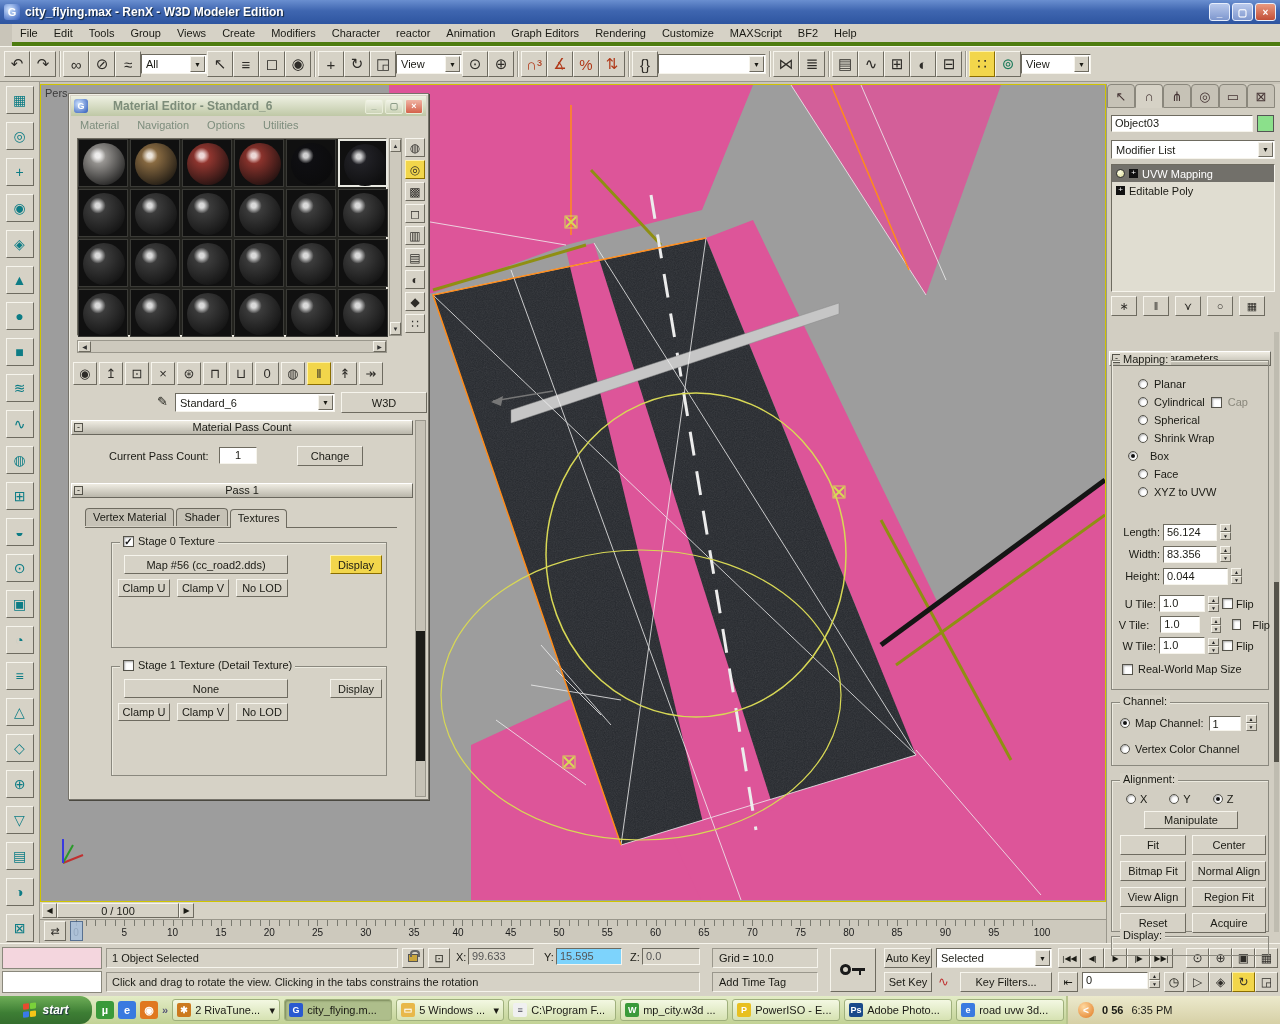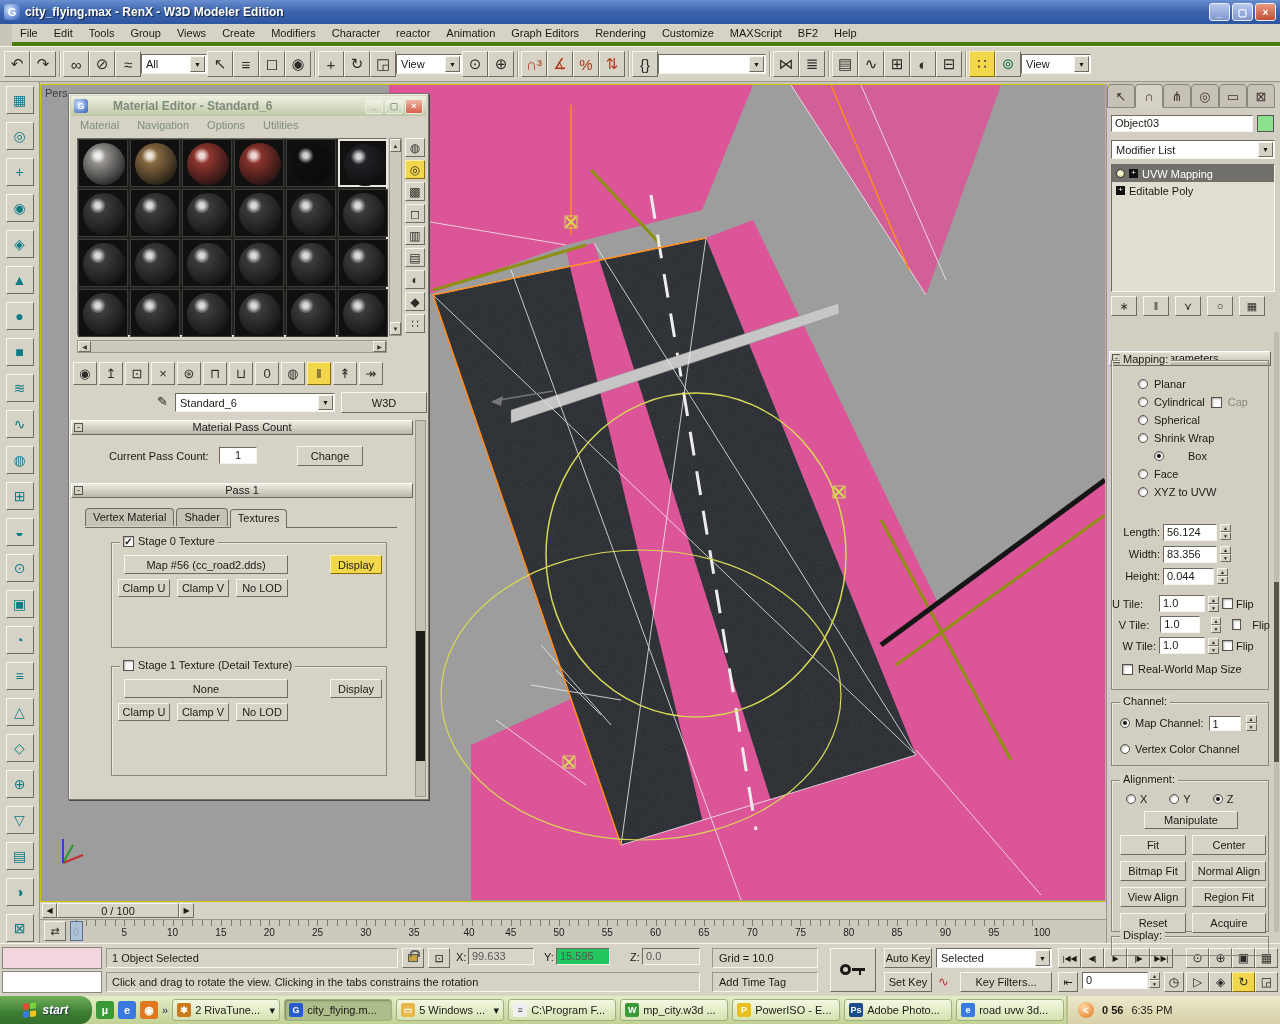--- a/index.html
+++ b/index.html
@@ -343,21 +343,21 @@
   <span class="btn ticon" style="width:22px;height:20px;position:absolute;left:4px;top:1px;font-size:11px">⇄</span>
   <div class="ticks">
       <span class="tlabel" style="left: 0px;">0</span>
       <span class="tlabel" style="left: 48.3px;">5</span>
       <span class="tlabel" style="left: 96.6px;">10</span>
       <span class="tlabel" style="left: 144.9px;">15</span>
       <span class="tlabel" style="left: 193.2px;">20</span>
       <span class="tlabel" style="left: 241.5px;">25</span>
       <span class="tlabel" style="left: 289.8px;">30</span>
       <span class="tlabel" style="left: 338.1px;">35</span>
-      <span class="tlabel" style="left: 393px;">40</span>
+      <span class="tlabel" style="left: 382px;">40</span>
       <span class="tlabel" style="left: 434.7px;">45</span>
       <span class="tlabel" style="left: 483px;">50</span>
       <span class="tlabel" style="left: 531.3px;">55</span>
       <span class="tlabel" style="left: 579.6px;">60</span>
       <span class="tlabel" style="left: 627.9px;">65</span>
       <span class="tlabel" style="left: 676.2px;">70</span>
       <span class="tlabel" style="left: 724.5px;">75</span>
       <span class="tlabel" style="left: 772.8px;">80</span>
       <span class="tlabel" style="left: 821.1px;">85</span>
       <span class="tlabel" style="left: 869.4px;">90</span>
@@ -372,21 +372,21 @@
   <div class="abs" style="left:2px;top:27px;width:100px;height:22px;background:#fff;border:1px solid #8a887c"></div>
 
   <div class="abs cell" style="left:106px;top:4px;width:292px;height:20px;line-height:18px;padding-left:5px">1 Object Selected</div>
   <span class="abs btn" style="left:402px;top:4px;width:22px;height:20px">
       <i class="lockico"></i>
     </span>
   <span class="abs btn" style="left:428px;top:4px;width:22px;height:20px">⊡</span>
   <span class="abs lbl" style="left:456px;top:7px">X:</span>
   <span class="abs fld" style="left:468px;top:4px;width:66px;background:#d9d5c9;color:#555">99.633</span>
   <span class="abs lbl" style="left:544px;top:7px">Y:</span>
-  <span class="abs fld" style="left:556px;top:4px;width:54px;background:#22c55e;color:#555">15.595</span>
+  <span class="abs fld" style="left:556px;top:4px;width:66px;background:#7dd3fc;color:#555">15.595</span>
   <span class="abs lbl" style="left:630px;top:7px">Z:</span>
   <span class="abs fld" style="left:642px;top:4px;width:58px;background:#d9d5c9;color:#555">0.0</span>
   <div class="abs cell" style="left:712px;top:4px;width:106px;height:20px;line-height:18px;padding-left:6px">Grid = 10.0</div>
   <span class="abs btn" style="left:830px;top:4px;width:46px;height:44px">
     <span class="keyico">
         <i></i>
         <b></b>
         <u></u>
       </span>
     </span>
@@ -482,21 +482,21 @@
           <span class="gray">Cap</span>
         </div>
         <div style="display: flex; align-items: center; gap: 6px; height: 18px; padding-left: 26px;">
           <span class="rad"></span>
           <span>Spherical</span>
         </div>
         <div style="display: flex; align-items: center; gap: 6px; height: 18px; padding-left: 26px;">
           <span class="rad"></span>
           <span>Shrink Wrap</span>
         </div>
-        <div style="display: flex; align-items: center; gap: 24px; height: 18px; padding-left: 42px;">
+        <div style="display: flex; align-items: center; gap: 12px; height: 18px; padding-left: 16px;">
           <span class="rad sel"></span>
           <span>Box</span>
         </div>
         <div style="display: flex; align-items: center; gap: 6px; height: 18px; padding-left: 26px;">
           <span class="rad"></span>
           <span>Face</span>
         </div>
         <div style="display: flex; align-items: center; gap: 6px; height: 18px; padding-left: 26px;">
           <span class="rad"></span>
           <span>XYZ to UVW</span>
@@ -514,30 +514,30 @@
         <div style="display: flex; align-items: center; gap: 3px; height: 22px;">
           <span style="width: 48px; text-align: right; padding-left: 16px;">Width:</span>
           <span class="fld" style="width: 54px;">83.356</span>
           <span class="spin">
             <span>▲</span>
             <span>▼</span>
           </span>
         </div>
         <div style="display: flex; align-items: center; gap: 3px; height: 22px;">
           <span style="width: 48px; text-align: right;">Height:</span>
-          <span class="fld" style="width: 51px;">0.044</span>
+          <span class="fld" style="width: 65px;">0.044</span>
           <span class="spin">
             <span>▲</span>
             <span>▼</span>
           </span>
         </div>
       </div>
     <div id="map-tiles" class="abs" style="left:0;top:232px;width:158px">
         <div style="display: flex; align-items: center; gap: 3px; height: 21px;">
-          <span style="width: 44px; ">U Tile:</span>
+          <span style="width: 44px; text-align: right;">U Tile:</span>
           <span class="fld" style="width: 46px;">1.0</span>
           <span class="spin">
             <span>▲</span>
             <span>▼</span>
           </span>
           <span class="chk"></span>
           <span>Flip</span>
         </div>
         <div style="display: flex; align-items: center; gap: 11px; height: 21px;">
           <span style="width: 44px; text-align: right;">V Tile:</span>

